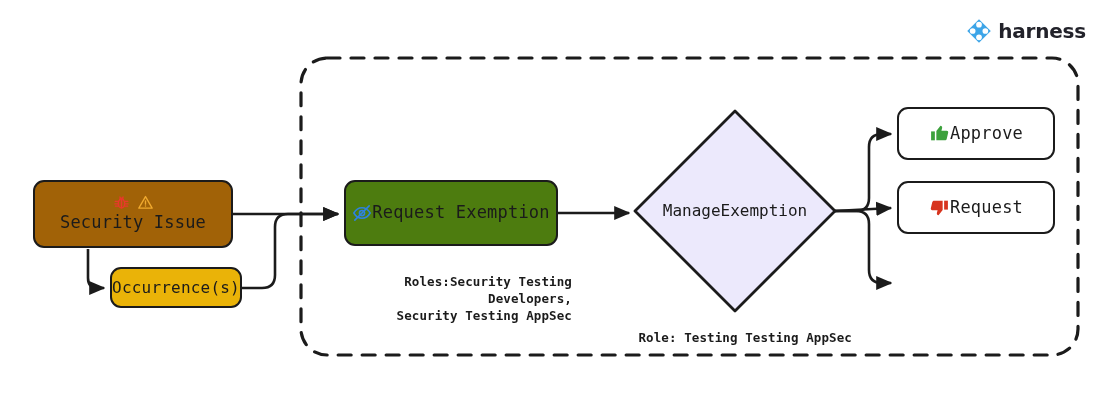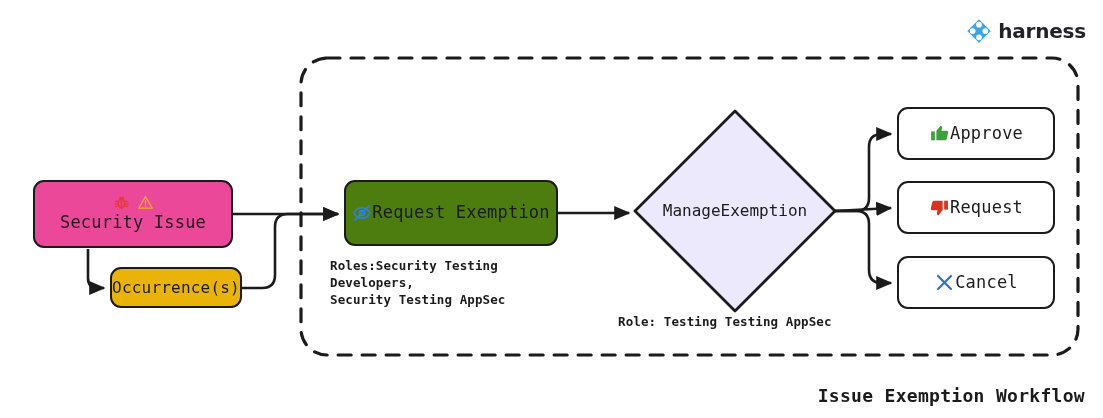--- a/index.html
+++ b/index.html
@@ -74,21 +74,21 @@
     display: flex;
     align-items: center;
     justify-content: center;
     gap: 7px;
     margin-bottom: 1px;
   }
   .node-label { white-space: nowrap; }
 
   #node-security-issue {
     left: 33px; top: 180px; width: 200px; height: 68px;
-    background: #ec4899;
+    background: #a16207;
   }
   #node-occurrences {
     left: 110px; top: 267px; width: 132px; height: 41px;
     background: #eab308;
     font-size: 16px;
   }
   #node-request-exemption {
     left: 344px; top: 180px; width: 214px; height: 66px;
     background: #4d7c0f;
   }
@@ -124,24 +124,25 @@
     text-align: center;
     pointer-events: none;
   }
 
   
   .caption {
     position: absolute;
     font-size: 12.5px;
     font-weight: 700;
     color: #1b1b1b;
-    text-align: left;
+    text-align: right;
     line-height: 1.35;
     letter-spacing: 0.1px;
     white-space: pre-line;
+    margin-top: 16px;
   }
   #caption-request-roles {
     left: 330px; top: 258px; width: 242px;
   }
   #caption-manage-role {
     left: 618px; top: 314px; width: 234px;
   }
   #title-workflow {
     position: absolute;
     right: 33px;
@@ -261,24 +262,15 @@
   <div class="node" id="node-reject">
     <div class="row">
       <svg class="ic" width="21" height="21" viewBox="0 0 24 24">
         <rect x="17.3" y="4.2" width="4.3" height="10.2" fill="#D7341E"></rect>
         <path d="M15.6 4.2 V14.8 L10.9 20.9 C9.4 20.9 8.7 19.8 9.0 18.4 L9.8 15.1 H3.7 C2.5 15.1 1.8 14.1 2.1 12.9 L3.7 6.0 C3.95 4.9 4.8 4.2 5.9 4.2 Z" fill="#D7341E"></path>
       </svg>
       <span class="node-label">Request</span>
     </div>
   </div>
 
-  <div class="node" id="node-cancel">
-    <div class="row">
-      <svg class="ic" width="21" height="21" viewBox="0 0 24 24">
-        <path d="M4.6 4.6 L19.4 19.4 M19.4 4.6 L4.6 19.4" stroke="#2E6FD4" stroke-width="2.5" stroke-linecap="round" fill="none"></path>
-      </svg>
-      <span class="node-label">Cancel</span>
-    </div>
-  </div>
-
-  <div id="title-workflow">Issue Exemption Workflow</div>
+
 
 </div>
 
 </body></html>

